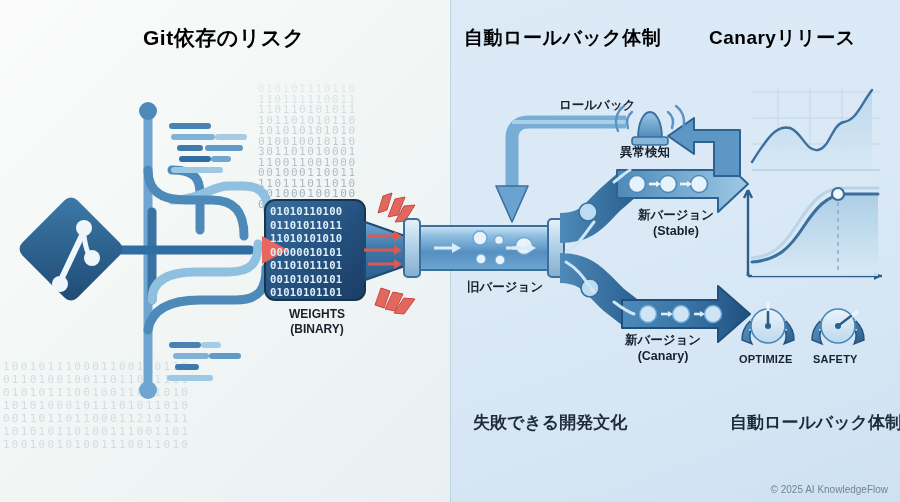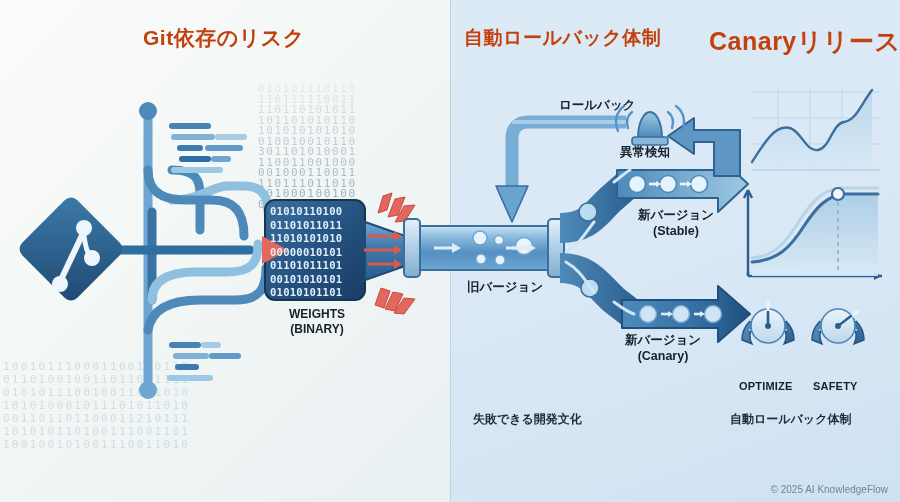--- a/index.html
+++ b/index.html
@@ -56,31 +56,31 @@
     line-height: 10.5px;
     letter-spacing: 1.6px;
     white-space: pre;
     user-select: none;
   }
   .binary-wash-top span { display: block; }
   
   .heading {
     position: absolute;
     font-weight: bold;
-    color: #c2410c;
+    color: #000000;
     white-space: nowrap;
     letter-spacing: .5px;
   }
   .h-git     { left: 143px; top: 24px;  font-size: 21px; }
   .h-rollback{ left: 464px; top: 25px;  font-size: 19px; }
-  .h-canary  { left: 709px; top: 25px;  font-size: 25px; }
+  .h-canary  { left: 709px; top: 25px;  font-size: 19px; }
   .foot-label {
     position: absolute;
     font-weight: bold;
-    font-size: 12px;
+    font-size: 17px;
     color: #1d2b3a;
     white-space: nowrap;
   }
   .f-culture { left: 473px; top: 411px; }
   .f-deploy  { left: 730px; top: 411px; }
   .copyright {
     position: absolute;
     right: 12px; bottom: 7px;
     font-size: 10px;
     color: #6f8496;
@@ -100,21 +100,20 @@
   .l-dversion  { left: 467px; top: 279px; font-size: 12.5px; }
   .l-stable    { left: 621px; top: 207px; font-size: 12.5px; line-height: 16px; width: 110px; }
   .l-canary    { left: 608px; top: 332px; font-size: 12.5px; line-height: 16px; width: 110px; text-align: center; }
   .gauge-label {
     position: absolute;
     font-weight: bold;
     font-size: 11px;
     color: #17212c;
     letter-spacing: .2px;
     white-space: nowrap;
-    margin-top: 27px;
   }
   .g-optimize { left: 739px; top: 353px; }
   .g-safety   { left: 813px; top: 353px; }
   
   .weights-binary {
     position: absolute;
     left: 270px; top: 205px;
     width: 92px;
     font-family: "DejaVu Sans Mono", "Liberation Mono", monospace;
     font-size: 10.6px;

